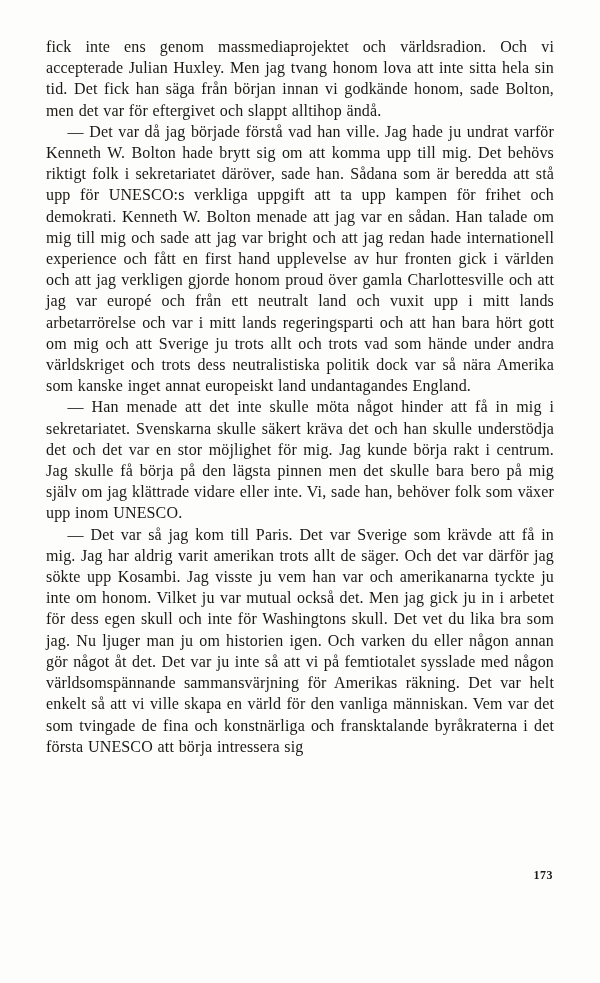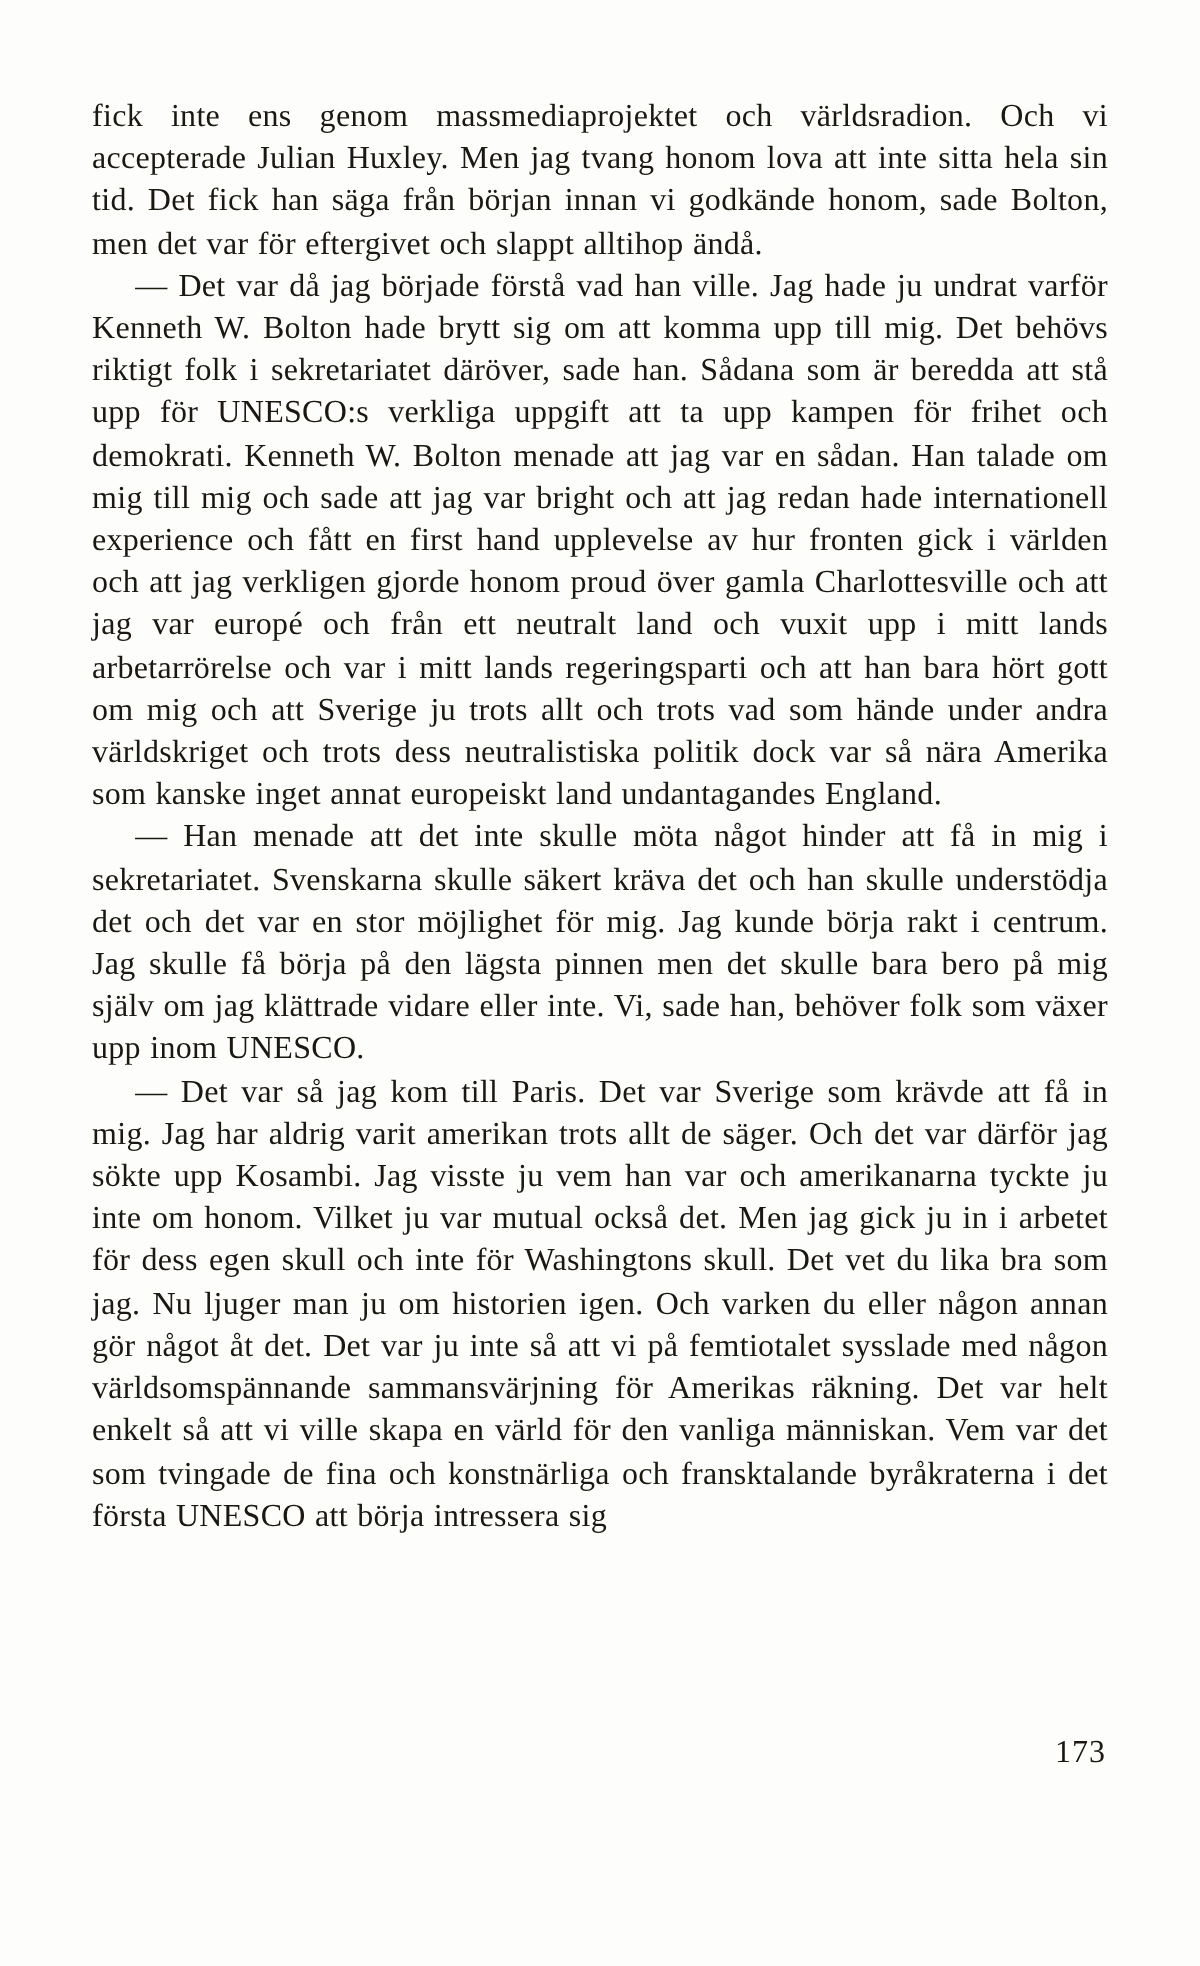--- a/index.html
+++ b/index.html
@@ -8,44 +8,45 @@
     background: #fdfdfb;
   }
   .page {
     position: relative;
     width: 600px;
     height: 983px;
     box-sizing: border-box;
     background: #fdfdfb;
     color: #1b1812;
     font-family: "Liberation Serif", "DejaVu Serif", serif;
-    padding: 48px 46px 0 46px;
+    padding: 36px 46px 0 46px;
     overflow: hidden;
   }
   .text-block {
     width: 508px;
   }
   .para {
     margin: 0;
     font-size: 16px;
     line-height: 21.2px;
     text-align: justify;
     letter-spacing: 0.15px;
     word-spacing: 0.5px;
   }
   .para.indented {
     text-indent: 1.35em;
   }
   .page-number {
     position: absolute;
     top: 868px;
     right: 47px;
-    font-size: 16px;
+    font-size: 12px;
     letter-spacing: 0.5px;
     color: #1b1812;
+    font-weight: bold;
   }
 </style>
 </head>
 <body>
 
 <div class="page">
   <div class="text-block">
     <p class="para">fick inte ens genom massmediaprojektet och världsradion. Och vi accepterade Julian Huxley. Men jag tvang honom lova att inte sitta hela sin tid. Det fick han säga från början innan vi godkände honom, sade Bolton, men det var för eftergivet och slappt alltihop ändå.</p>
     <p class="para indented">— Det var då jag började förstå vad han ville. Jag hade ju undrat varför Kenneth W. Bolton hade brytt sig om att komma upp till mig. Det behövs riktigt folk i sekretariatet däröver, sade han. Sådana som är beredda att stå upp för UNESCO:s verkliga uppgift att ta upp kampen för frihet och demokrati. Kenneth W. Bolton menade att jag var en sådan. Han talade om mig till mig och sade att jag var bright och att jag redan hade internationell experience och fått en first hand upplevelse av hur fronten gick i världen och att jag verkligen gjorde honom proud över gamla Charlottesville och att jag var europé och från ett neutralt land och vuxit upp i mitt lands arbetarrörelse och var i mitt lands regeringsparti och att han bara hört gott om mig och att Sverige ju trots allt och trots vad som hände under andra världskriget och trots dess neutralistiska politik dock var så nära Amerika som kanske inget annat europeiskt land undantagandes England.</p>
     <p class="para indented">— Han menade att det inte skulle möta något hinder att få in mig i sekretariatet. Svenskarna skulle säkert kräva det och han skulle understödja det och det var en stor möjlighet för mig. Jag kunde börja rakt i centrum. Jag skulle få börja på den lägsta pinnen men det skulle bara bero på mig själv om jag klättrade vidare eller inte. Vi, sade han, behöver folk som växer upp inom UNESCO.</p>

